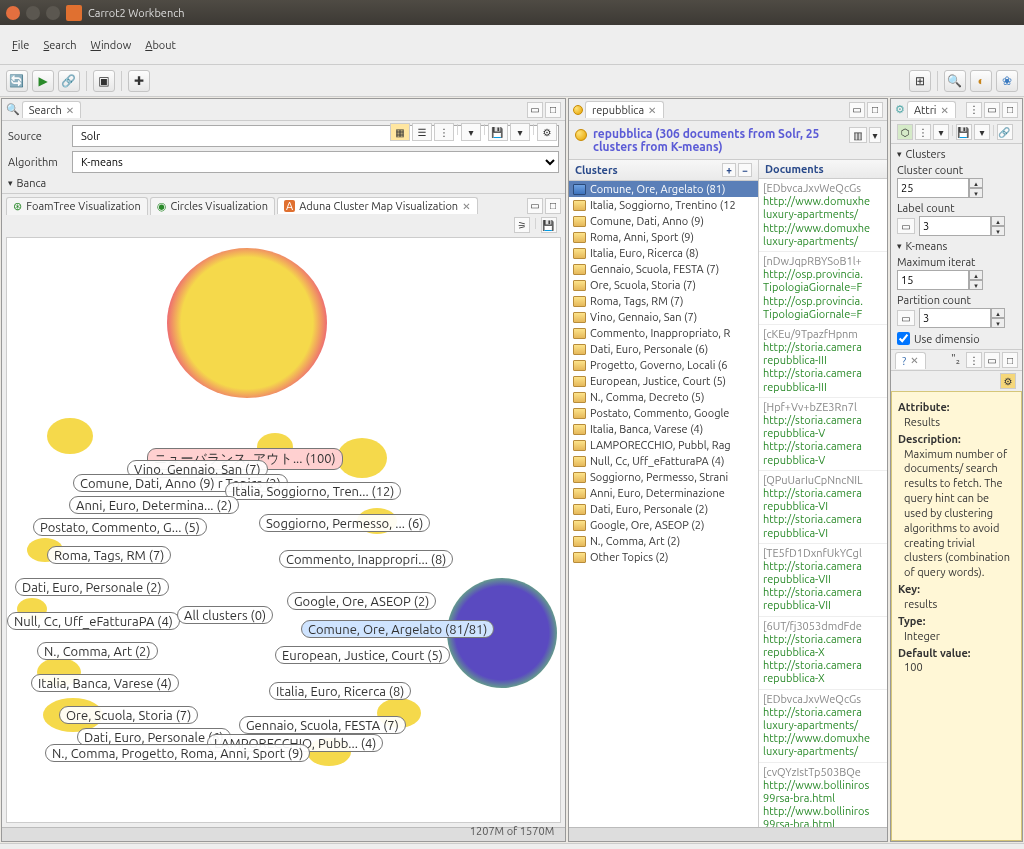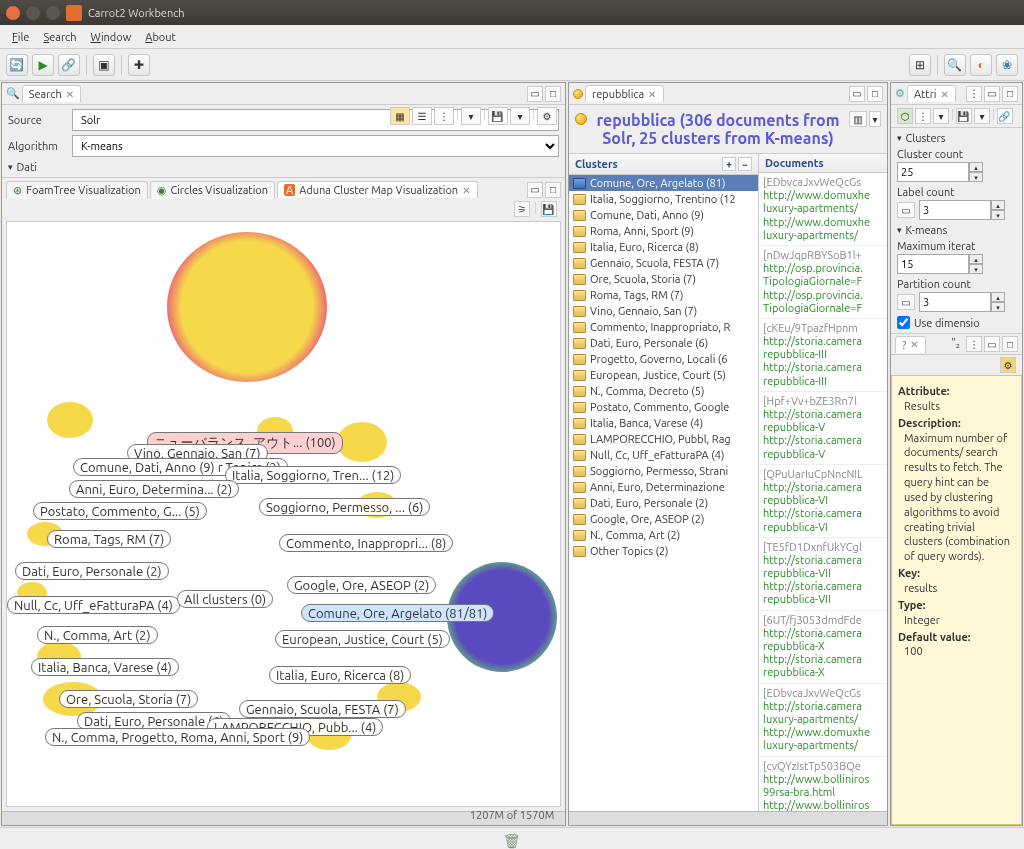--- a/index.html
+++ b/index.html
@@ -4,21 +4,21 @@
 <style>
 * { box-sizing: border-box; margin: 0; padding: 0; font-family: "Ubuntu", "Segoe UI", sans-serif; font-size: 11px; }
 body { width: 1024px; height: 849px; background: #ece9e3; overflow: hidden; color: #333; }
 
 
 .titlebar { height: 25px; background: linear-gradient(#4f4b44, #3c3934); display: flex; align-items: center; padding: 0 6px; gap: 6px; color: #ddd; }
 .tw-btn { width: 14px; height: 14px; border-radius: 50%; display: inline-block; }
 .tw-close { background: #e46f3f; } .tw-min { background: #5b5750; } .tw-max { background: #5b5750; }
 
 
-.menubar { height: 24px; background: #eee; display: flex; align-items: center; gap: 2px; padding: 0 6px; border-bottom: 1px solid #ccc; }
+.menubar { height: 40px; background: #eee; display: flex; align-items: center; gap: 2px; padding: 0 6px; border-bottom: 1px solid #ccc; }
 .menubar span { padding: 2px 6px; cursor: pointer; }
 .menubar span u { text-decoration: underline; }
 
 
 .toolbar { height: 32px; background: #eee; display: flex; align-items: center; gap: 4px; padding: 0 6px; border-bottom: 1px solid #ccc; }
 .tb-btn { width: 22px; height: 22px; border: 1px solid #c5c5c5; border-radius: 3px; background: linear-gradient(#fdfdfd,#e7e7e7); display: flex; align-items: center; justify-content: center; font-size: 12px; }
 .tb-sep { width: 1px; height: 20px; background: #ccc; margin: 0 2px; }
 
 
 .workspace { display: flex; height: calc(100% - 25px - 24px - 32px - 22px); }
@@ -44,21 +44,21 @@
 
 
 .viz-tabs { height: 22px; display: flex; align-items: center; padding: 2px 4px 0 4px; gap: 2px; border-top: 1px solid #ccc; }
 .viz-area { flex: 1; position: relative; background: #fff; border: 1px solid #ccc; margin: 2px 4px 4px 4px; overflow: hidden; }
 .viz-label { position: absolute; font-size: 13px; background: rgba(255,255,255,0.93); border: 1px solid #777; border-radius: 9px; padding: 1px 6px; white-space: nowrap; }
 .viz-blob { position: absolute; border-radius: 50%; }
 
 
 .result-header { padding: 6px; display: flex; gap: 6px; align-items:flex-start; }
 .bullet { width: 12px; height: 12px; border-radius: 50%; background: radial-gradient(circle at 30% 30%, #ffe37a, #e5a200); border:1px solid #c98a00; margin-top: 2px; flex: none; }
-.result-header b { color: #5b5bd6; font-weight: bold; font-size: 16px; text-align: center; }
+.result-header b { color: #5b5bd6; font-weight: bold; font-size: 12px; }
 .cols { display: flex; border-top: 1px solid #ccc; flex: 1; overflow: hidden; }
 .col { border-right: 1px solid #ccc; overflow: auto; }
 .col:last-child { border-right: none; }
 .col-h { padding: 3px 6px; font-weight: bold; color: #2a4a8a; border-bottom: 1px solid #ccc; background: linear-gradient(#f7f7f7,#eaeaea); display:flex; align-items:center; }
 .cluster-list { background:#fff; }
 .cluster-item { padding: 2px 4px; display: flex; gap: 4px; align-items: center; white-space: nowrap; cursor:pointer; }
 .cluster-item.sel { background: #5a7fb8; color: #fff; }
 .folder { width: 13px; height: 11px; background: linear-gradient(#fce38a,#e6b85a); border: 1px solid #b88c3a; border-radius: 1px; flex: none; }
 .folder.sel { background: linear-gradient(#6fa2e2,#3c72bd); border-color:#2a4a7a; }
 .doc-list { font-size: 10.5px; background:#fff; }
@@ -153,21 +153,21 @@
       <div class="form-row">
         <label>Source</label>
         <select><option>Solr</option></select>
       </div>
       <div class="form-row">
         <label>Algorithm</label>
         <select><option>K-means</option></select>
       </div>
       <div class="form-row" style="gap:4px">
         <span style="font-size:9px">▾</span>
-        <span>Dati</span>
+        <span>Banca</span>
       </div>
     </div>
 
     <div class="viz-tabs">
       <div class="tab">
           <span style="color:#2a8a2a">⊛</span>
           <span>FoamTree Visualization</span>
         </div>
       <div class="tab">
           <span style="color:#2a8a2a">◉</span>

